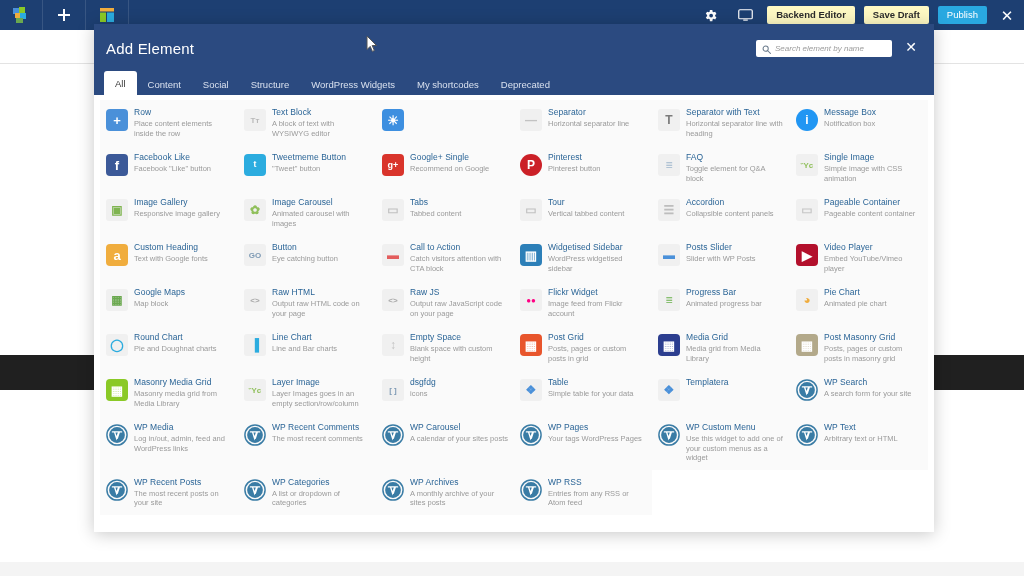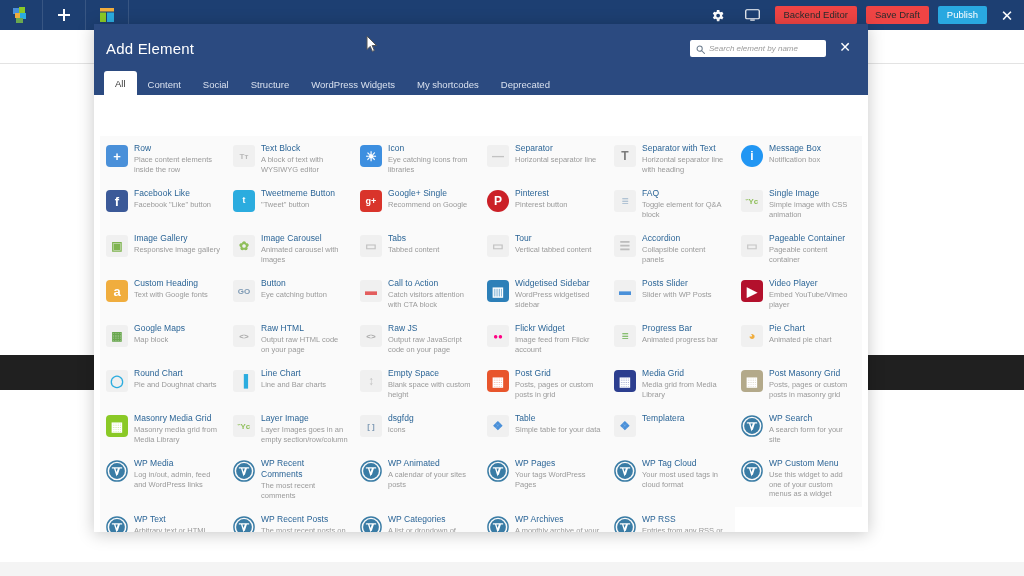--- a/index.html
+++ b/index.html
@@ -42,37 +42,37 @@
   }
   .ab-icon-btn {
     width: 26px; height: 30px; display: flex; align-items: center; justify-content: center;
     color: #ffffff;
   }
   .pill {
     height: 18px; padding: 0 9px; border-radius: 2px;
     display: flex; align-items: center; justify-content: center;
     font-size: 9.5px; line-height: 1; white-space: nowrap;
   }
-  .pill-white { background: #ef4444; color: #2b2b2b; }
+  .pill-white { background: #fef9c3; color: #2b2b2b; font-weight: bold; }
   .pill-blue  { background: #29a8e0; color: #ffffff; }
   .ab-close {
     width: 22px; height: 30px; display: flex; align-items: center; justify-content: center;
     color: #ffffff; font-size: 15px; line-height: 1;
   }
 
   
   .vc-logo { position: relative; width: 16px; height: 16px; }
   .vc-logo i { position: absolute; display: block; }
 
   
   .modal {
-    position: absolute; left: 94px; top: 24px; width: 774px; height: 508px;
+    position: absolute; left: 94px; top: 24px; width: 840px; height: 508px;
     background: #ffffff; z-index: 60;
     box-shadow: 0 2px 16px rgba(0,0,0,.22);
-    display: flex; flex-direction: column; overflow: hidden; gap: 36px;
+    display: flex; flex-direction: column; overflow: hidden;
   }
   .modal-head {
     background: #2b4a80; height: 71px; position: relative; flex: 0 0 auto;
   }
   .modal-title {
     position: absolute; left: 12px; top: 16px;
     color: #ffffff; font-size: 15px; font-weight: 400; letter-spacing: .2px;
   }
   .search-wrap {
     position: absolute; right: 42px; top: 16px;
@@ -235,24 +235,20 @@
             </div>
             <div class="cell-text">
               <div class="cell-name">Text Block</div>
               <div class="cell-desc">A block of text with WYSIWYG editor</div>
             </div>
           </div>
           <div class="cell">
             <div class="cell-icon">
               <div class="sq" style="background: rgb(61, 143, 224); font-size: 13px;">☀</div>
             </div>
-            <div class="cell-text">
-              <div class="cell-name">Icon</div>
-              <div class="cell-desc">Eye catching icons from libraries</div>
-            </div>
           </div>
           <div class="cell">
             <div class="cell-icon">
               <div class="faint" style="color: rgb(194, 194, 194); font-size: 12px; font-weight: bold;">—</div>
             </div>
             <div class="cell-text">
               <div class="cell-name">Separator</div>
               <div class="cell-desc">Horizontal separator line</div>
             </div>
           </div>
@@ -630,48 +626,35 @@
           </div>
           <div class="cell">
             <div class="cell-icon">
               <svg width="22" height="22" viewBox="0 0 24 24">
                 <circle cx="12" cy="12" r="11" fill="none" stroke="#3a7ca5" stroke-width="1.6"></circle>
                 <circle cx="12" cy="12" r="8.6" fill="#3a7ca5"></circle>
                 <path d="M7 8.6h10M9.3 8.6l2.2 7 2.4-7M12.3 15.6l2.3-7" stroke="#ffffff" stroke-width="1.5" fill="none" stroke-linecap="round"></path>
               </svg>
             </div>
             <div class="cell-text">
-              <div class="cell-name">WP Animated</div>
+              <div class="cell-name">WP Carousel</div>
               <div class="cell-desc">A calendar of your sites posts</div>
             </div>
           </div>
           <div class="cell">
             <div class="cell-icon">
               <svg width="22" height="22" viewBox="0 0 24 24">
                 <circle cx="12" cy="12" r="11" fill="none" stroke="#3a7ca5" stroke-width="1.6"></circle>
                 <circle cx="12" cy="12" r="8.6" fill="#3a7ca5"></circle>
                 <path d="M7 8.6h10M9.3 8.6l2.2 7 2.4-7M12.3 15.6l2.3-7" stroke="#ffffff" stroke-width="1.5" fill="none" stroke-linecap="round"></path>
               </svg>
             </div>
             <div class="cell-text">
               <div class="cell-name">WP Pages</div>
               <div class="cell-desc">Your tags WordPress Pages</div>
-            </div>
-          </div>
-          <div class="cell">
-            <div class="cell-icon">
-              <svg width="22" height="22" viewBox="0 0 24 24">
-                <circle cx="12" cy="12" r="11" fill="none" stroke="#3a7ca5" stroke-width="1.6"></circle>
-                <circle cx="12" cy="12" r="8.6" fill="#3a7ca5"></circle>
-                <path d="M7 8.6h10M9.3 8.6l2.2 7 2.4-7M12.3 15.6l2.3-7" stroke="#ffffff" stroke-width="1.5" fill="none" stroke-linecap="round"></path>
-              </svg>
-            </div>
-            <div class="cell-text">
-              <div class="cell-name">WP Tag Cloud</div>
-              <div class="cell-desc">Your most used tags in cloud format</div>
             </div>
           </div>
           <div class="cell">
             <div class="cell-icon">
               <svg width="22" height="22" viewBox="0 0 24 24">
                 <circle cx="12" cy="12" r="11" fill="none" stroke="#3a7ca5" stroke-width="1.6"></circle>
                 <circle cx="12" cy="12" r="8.6" fill="#3a7ca5"></circle>
                 <path d="M7 8.6h10M9.3 8.6l2.2 7 2.4-7M12.3 15.6l2.3-7" stroke="#ffffff" stroke-width="1.5" fill="none" stroke-linecap="round"></path>
               </svg>
             </div>

